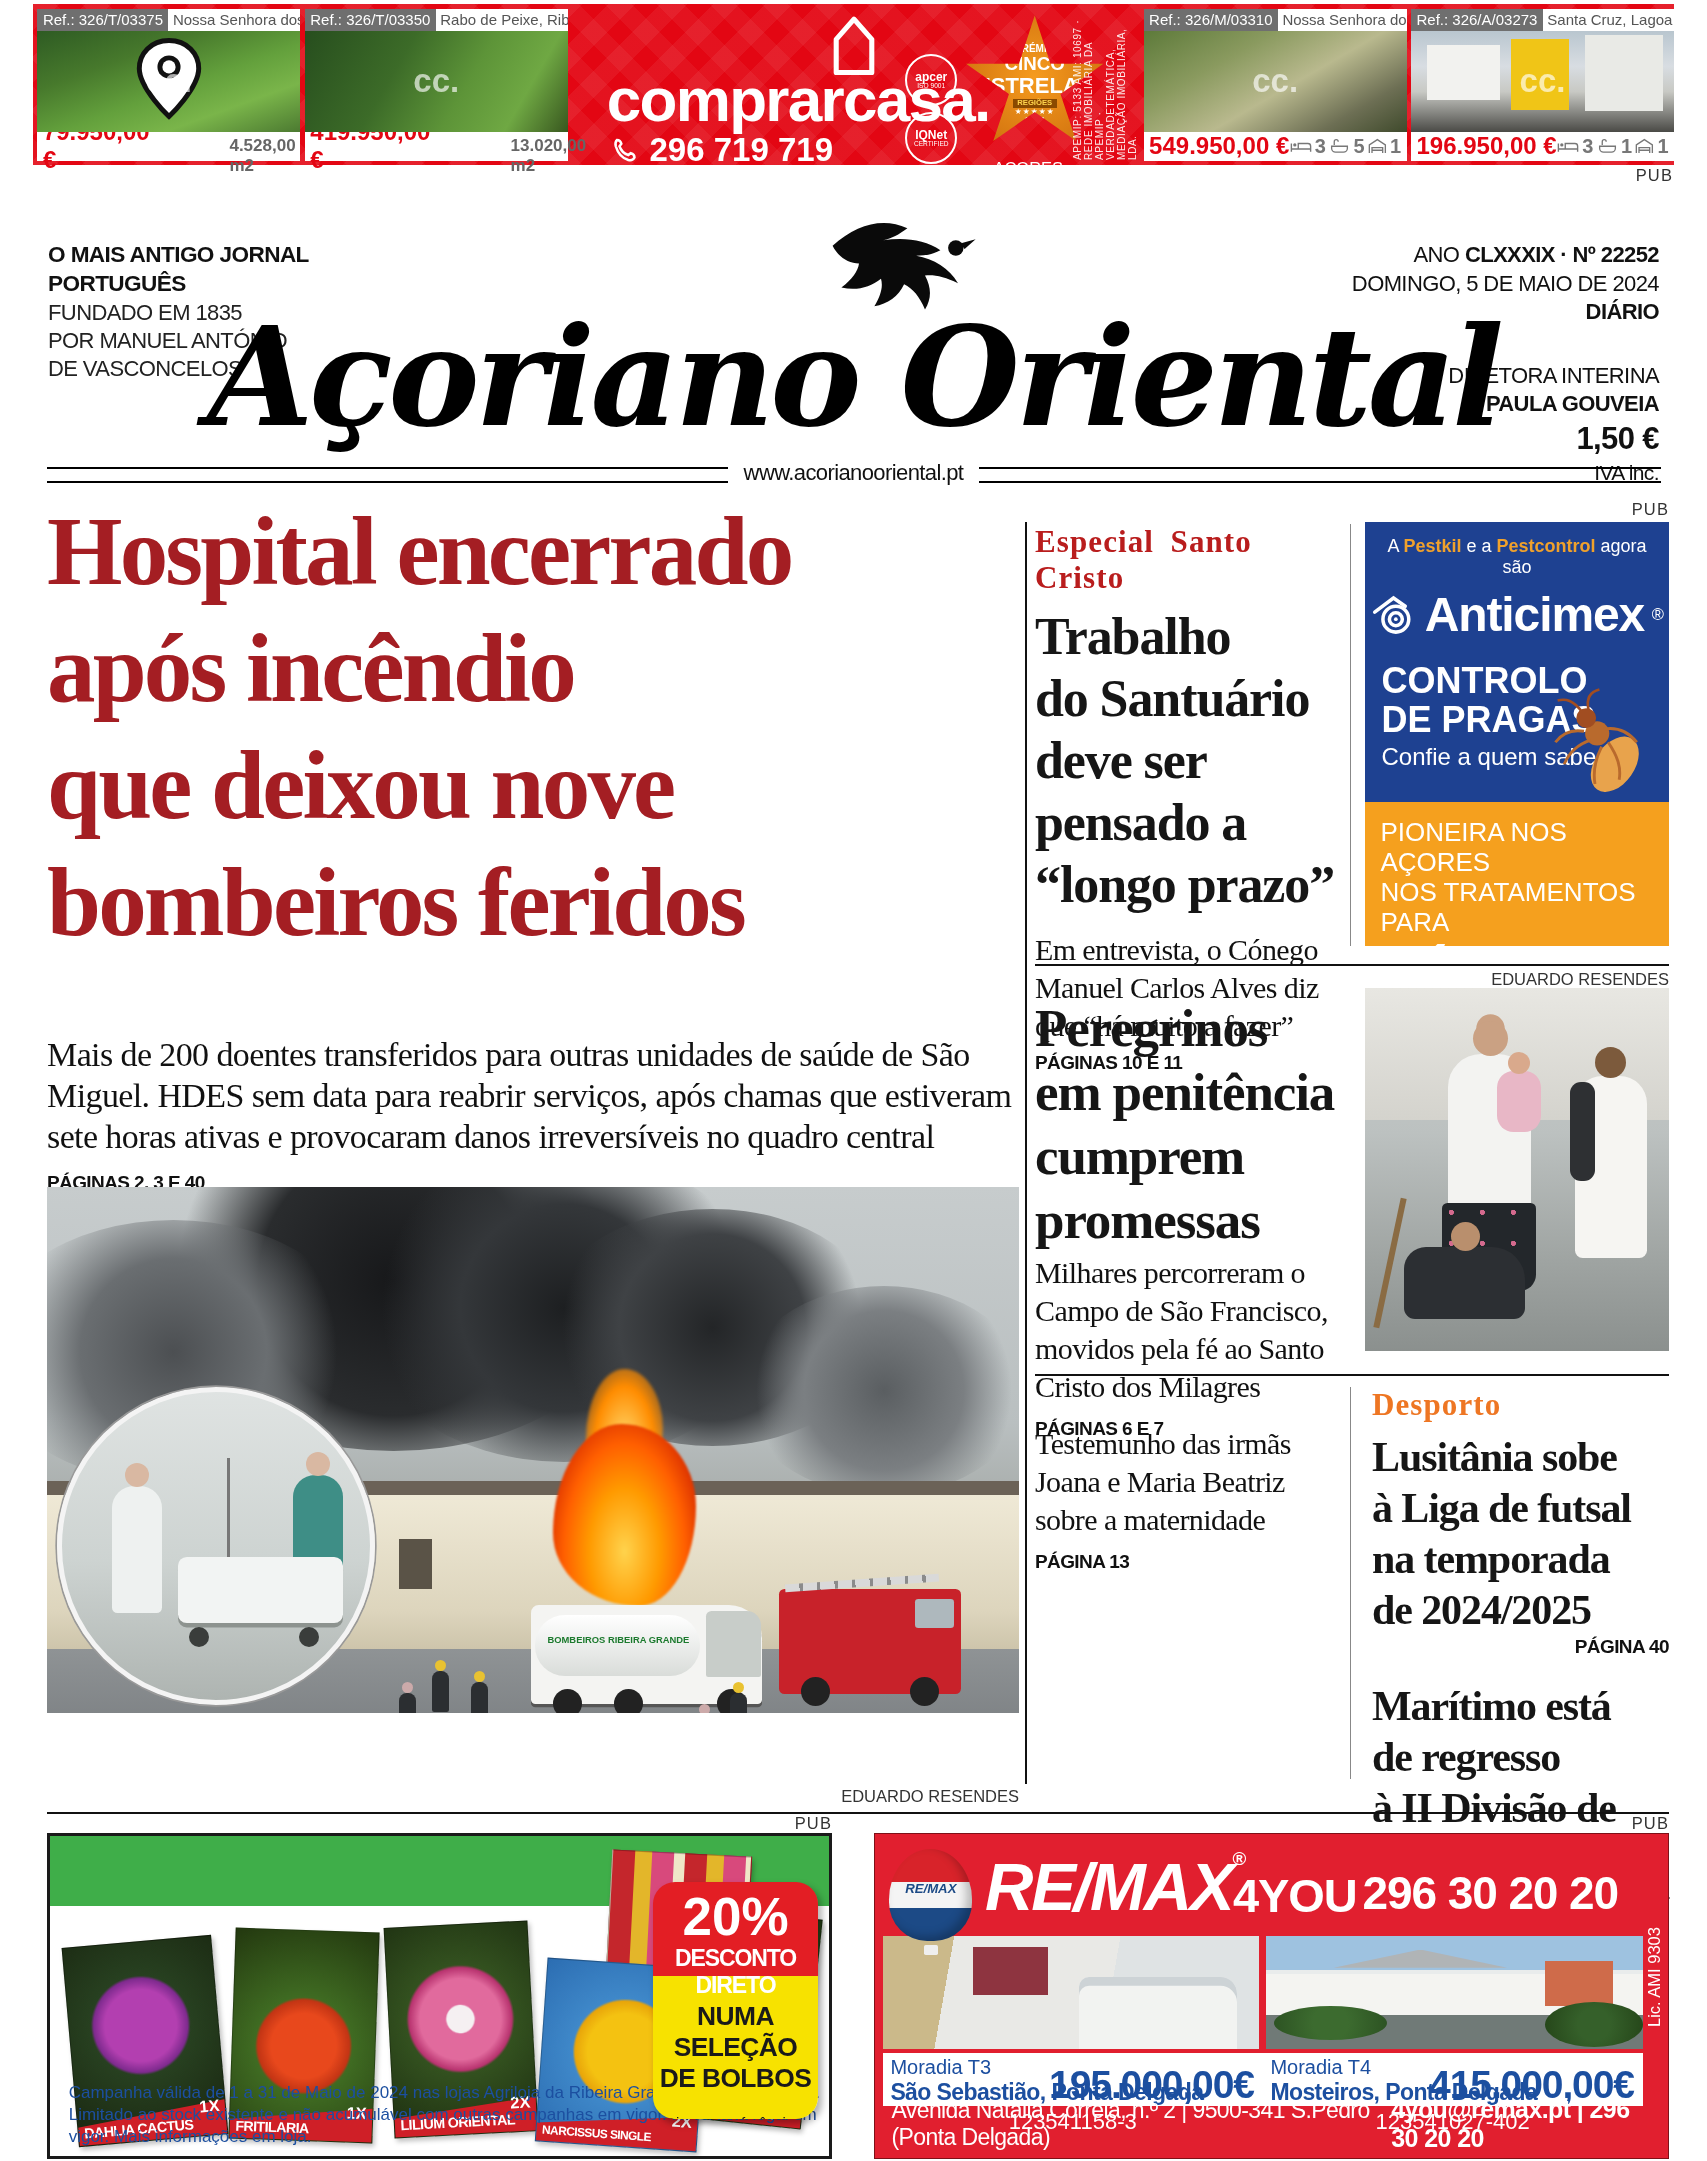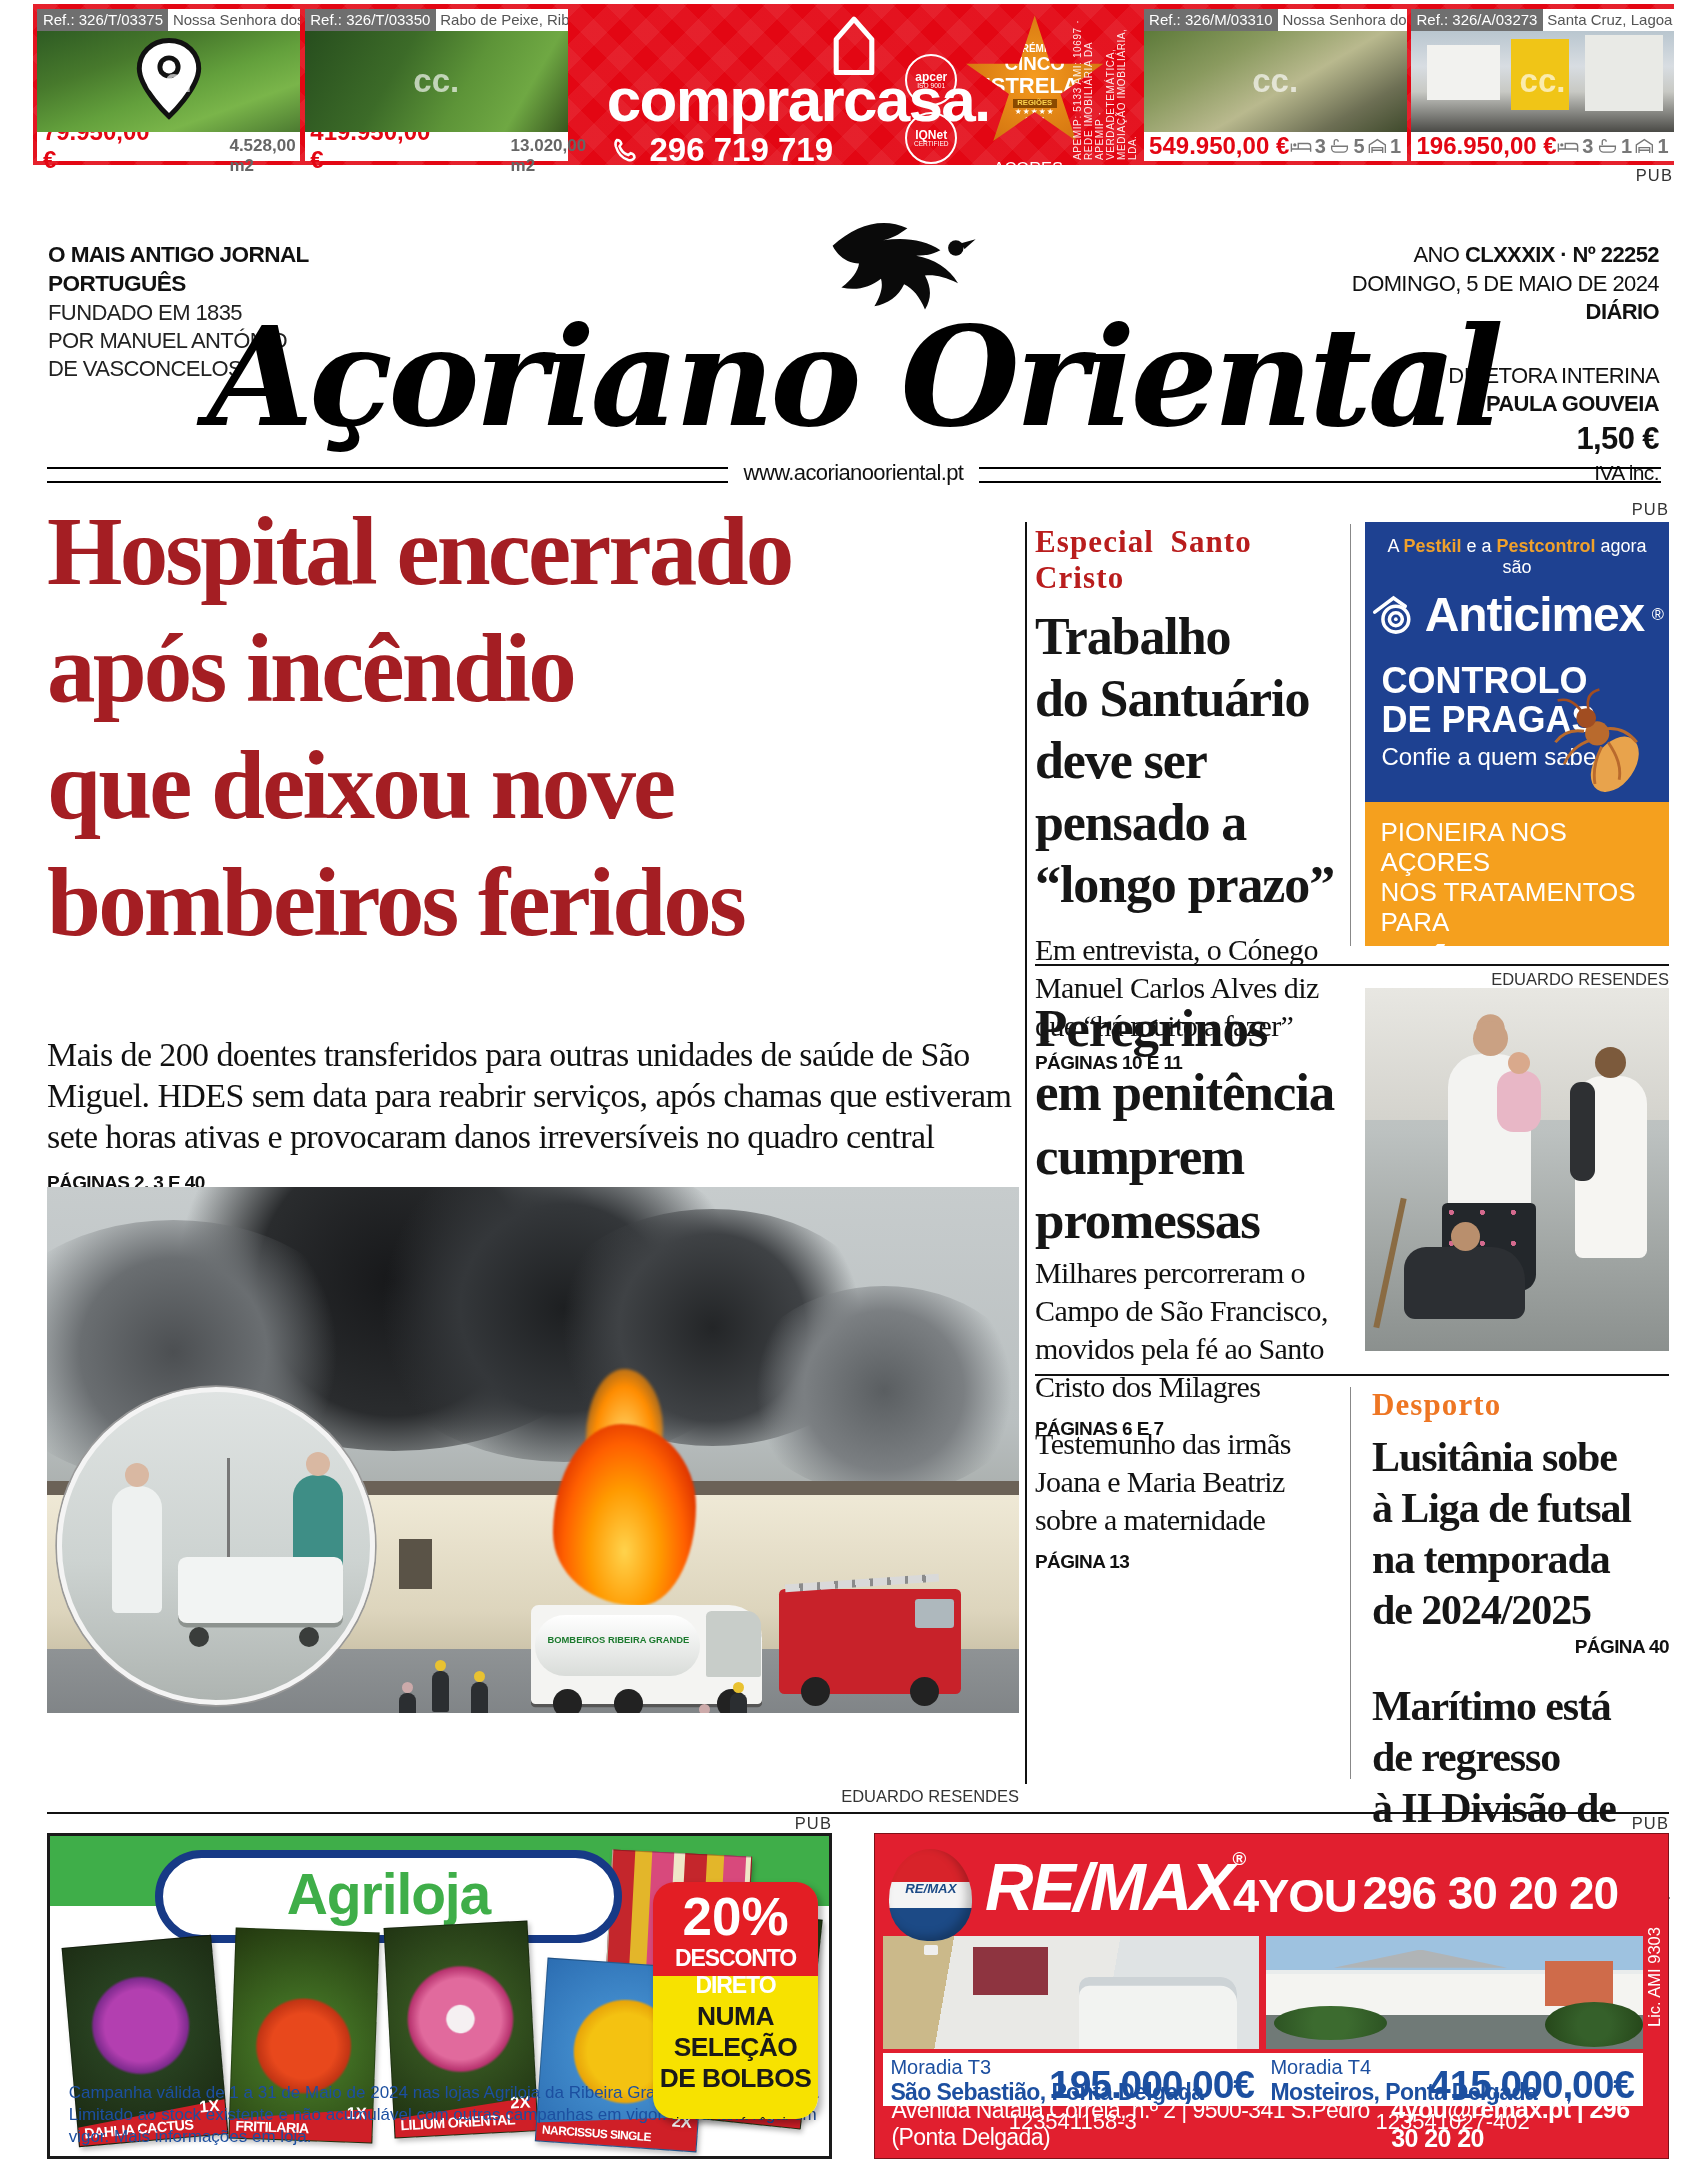--- a/index.html
+++ b/index.html
@@ -585,23 +585,20 @@
 <div class="abs pub" style="left:47px;top:1814px;width:785px;">PUB</div>
 <div class="abs pub" style="left:874px;top:1814px;width:795px;">PUB</div>
 
 <div class="abs agriloja">
   <div class="ag-band"></div>
   <div class="packet pk-tulip">
     <div class="band"></div>
     <div class="pname">IP LI</div>
     <div class="pqty">2X</div>
   </div>
-  <div class="ag-pill">
-    <span class="ag-logo">Agriloja</span>
-  </div>
   <div class="packet pk-dahlia">
     <div class="band"></div>
     <div class="pname">DAHLIA CACTUS</div>
     <div class="pqty">1X</div>
   </div>
   <div class="packet pk-frit">
     <div class="band"></div>
     <div class="pname">FRITILARIA</div>
     <div class="pqty">1X</div>
   </div>

